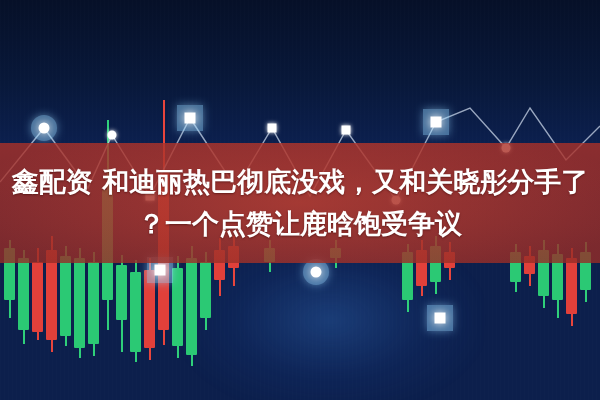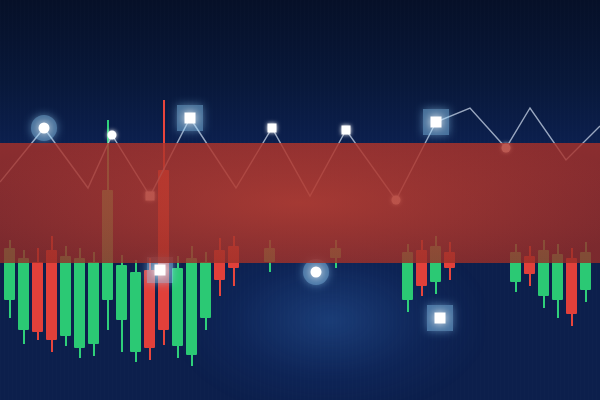--- a/index.html
+++ b/index.html
@@ -246,15 +246,17 @@
         <circle cx="316" cy="272" r="13" fill="#8fd4ff" opacity="0.45" filter="url(#nodeGlow)"></circle>
         <circle cx="316" cy="272" r="5.5" fill="#ffffff" filter="url(#nodeGlow)"></circle>
       </g>
   </svg>
 
   <div class="band">
     <div class="band-inner-glow"></div>
   </div>
 
   <div class="headline">
+    <div class="hl-line l1">鑫配资 和迪丽热巴彻底没戏，又和关晓彤分手了</div>
+    <div class="hl-line l2">？一个点赞让鹿晗饱受争议</div>
   </div>
 
 </div>
 
 </body></html>

